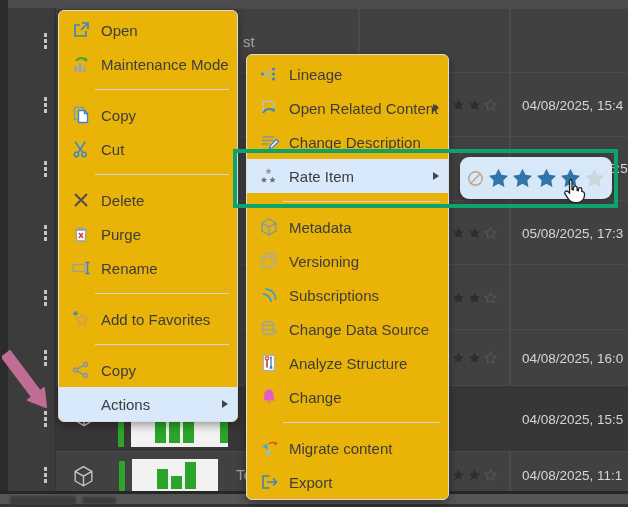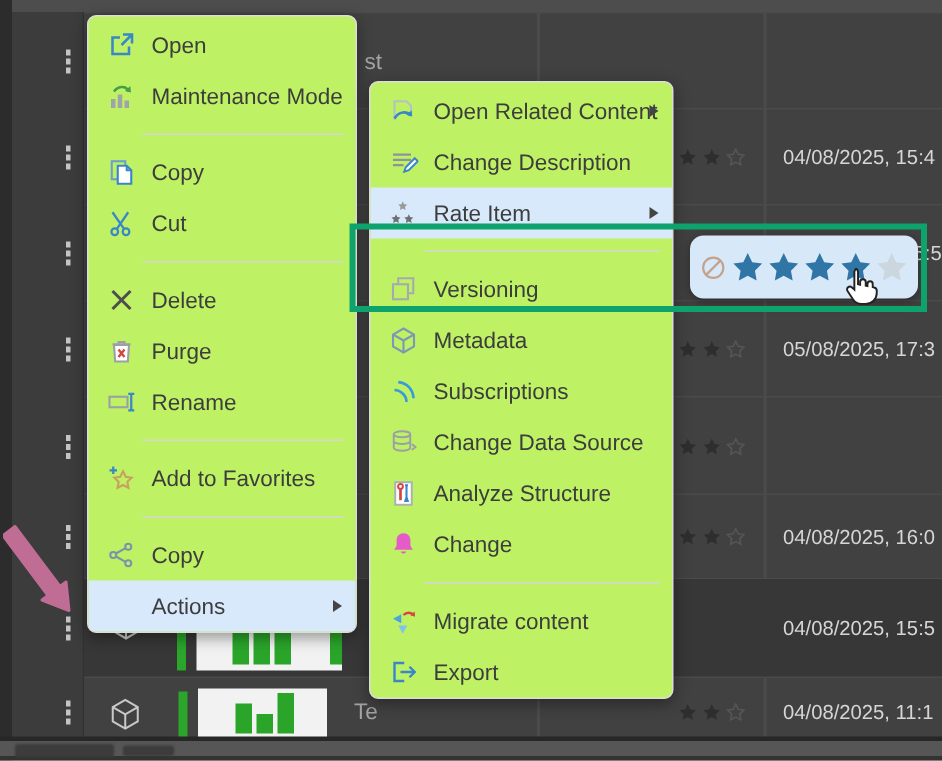--- a/index.html
+++ b/index.html
@@ -22,21 +22,21 @@
   .mini-stars svg{width:13px;height:13px;}
   .cube{position:absolute;}
   .accent{position:absolute;width:6px;background:#2ba62b;}
   .thumb{position:absolute;background:#f2f2f2;}
   .thumb i{position:absolute;bottom:4px;background:#2aa52a;display:block;}
   .bot-line{position:absolute;left:0;top:491px;width:628px;height:3px;background:#272727;}
   .bot-band{position:absolute;left:0;top:494px;width:628px;height:10px;background:#565656;}
   .bot-edge{position:absolute;left:0;top:504px;width:628px;height:3px;background:#333;}
   .smudge{position:absolute;background:#3c3c3c;border-radius:2px;filter:blur(0.8px);}
   
-  .menu{position:absolute;background:#bef264;border:1px solid #dcdcdc;border-radius:6px;
+  .menu{position:absolute;background:#eab308;border:1px solid #dcdcdc;border-radius:6px;
         box-shadow:0 3px 10px rgba(0,0,0,.38);box-sizing:border-box;padding-top:2px;overflow:hidden;}
   .menu1{left:58px;top:10px;width:180px;z-index:5;}
   .menu2{left:246px;top:54px;width:203px;z-index:6;}
   .mi{height:34px;display:flex;align-items:center;position:relative;cursor:pointer;}
   .mi.highlight{background:#d8e9fb;}
   .mi .ic{flex:0 0 20px;width:20px;height:20px;margin-left:12px;display:flex;}
   .mi .ic svg{width:20px;height:20px;}
   .mi .lbl{margin-left:10px;font-size:15px;color:#3d3d3d;white-space:nowrap;}
   .sep{height:17px;position:relative;}
   .sep::after{content:"";position:absolute;left:36px;right:8px;top:8px;border-top:1px solid #d6d6d6;}
@@ -314,20 +314,32 @@
       <span class="ic"></span>
       <span class="lbl">Actions</span>
       <span class="caret"></span>
     </div>
   </div>
 
   <div class="menu menu2">
     <div class="mi">
       <span class="ic">
           <svg viewBox="0 0 20 20">
+            <circle cx="3.5" cy="10" r="1.6" fill="#3a86c8"></circle>
+            <path d="M6 10c3 0 3-5 6-5M6 10c3 0 3 5 6 5M6 10h6" fill="none" stroke="#9ab2c8" stroke-width="1.3"></path>
+            <circle cx="14.5" cy="5" r="1.6" fill="#3a86c8"></circle>
+            <circle cx="14.5" cy="10" r="1.6" fill="#3a86c8"></circle>
+            <circle cx="14.5" cy="15" r="1.6" fill="#3a86c8"></circle>
+          </svg>
+        </span>
+      <span class="lbl">Lineage</span>
+    </div>
+    <div class="mi">
+      <span class="ic">
+          <svg viewBox="0 0 20 20">
             <path d="M4 16V3.5h8l3 3V10" fill="none" stroke="#b9bfc6" stroke-width="1.4"></path>
             <path d="M4 15c3-5 8-5 11-2" fill="none" stroke="#3a86c8" stroke-width="1.8"></path>
             <path d="M15.5 9.5l.3 4.2-4-1.2z" fill="#3a86c8"></path>
           </svg>
         </span>
       <span class="lbl">Open Related Content</span>
       <span class="caret"></span>
     </div>
     <div class="mi">
       <span class="ic">
@@ -346,33 +358,33 @@
             <path d="M13.5 10.8l.9 1.9 2.1.3-1.5 1.5.4 2.1-1.9-1-1.9 1 .4-2.1-1.5-1.5 2.1-.3z" fill="#707070"></path>
           </svg>
         </span>
       <span class="lbl">Rate Item</span>
       <span class="caret"></span>
     </div>
     <div class="sep"></div>
     <div class="mi">
       <span class="ic">
           <svg viewBox="0 0 20 20">
+            <path d="M10 2l7 4v8l-7 4-7-4V6z M3 6l7 4 7-4M10 10v8" fill="none" stroke="#7d98b3" stroke-width="1.4"></path>
+          </svg>
+        </span>
+      <span class="lbl">Metadata</span>
+    </div>
+    <div class="mi">
+      <span class="ic">
+          <svg viewBox="0 0 20 20">
             <path d="M6.5 6.5v-4h10v10h-4" fill="none" stroke="#a6aaaf" stroke-width="1.4"></path>
             <rect x="3" y="6.5" width="10" height="10" fill="none" stroke="#a6aaaf" stroke-width="1.4"></rect>
           </svg>
         </span>
       <span class="lbl">Versioning</span>
-    </div>
-    <div class="mi">
-      <span class="ic">
-          <svg viewBox="0 0 20 20">
-            <path d="M10 2l7 4v8l-7 4-7-4V6z M3 6l7 4 7-4M10 10v8" fill="none" stroke="#7d98b3" stroke-width="1.4"></path>
-          </svg>
-        </span>
-      <span class="lbl">Metadata</span>
     </div>
     <div class="mi">
       <span class="ic">
           <svg viewBox="0 0 20 20">
             <path d="M4 9c4 0 8 3.5 8 8" fill="none" stroke="#3a9bd8" stroke-width="1.8"></path>
             <path d="M6.5 3.8c6 .5 9.7 4.7 10.2 10.7" fill="none" stroke="#3a9bd8" stroke-width="1.8"></path>
           </svg>
         </span>
       <span class="lbl">Subscriptions</span>
     </div>

